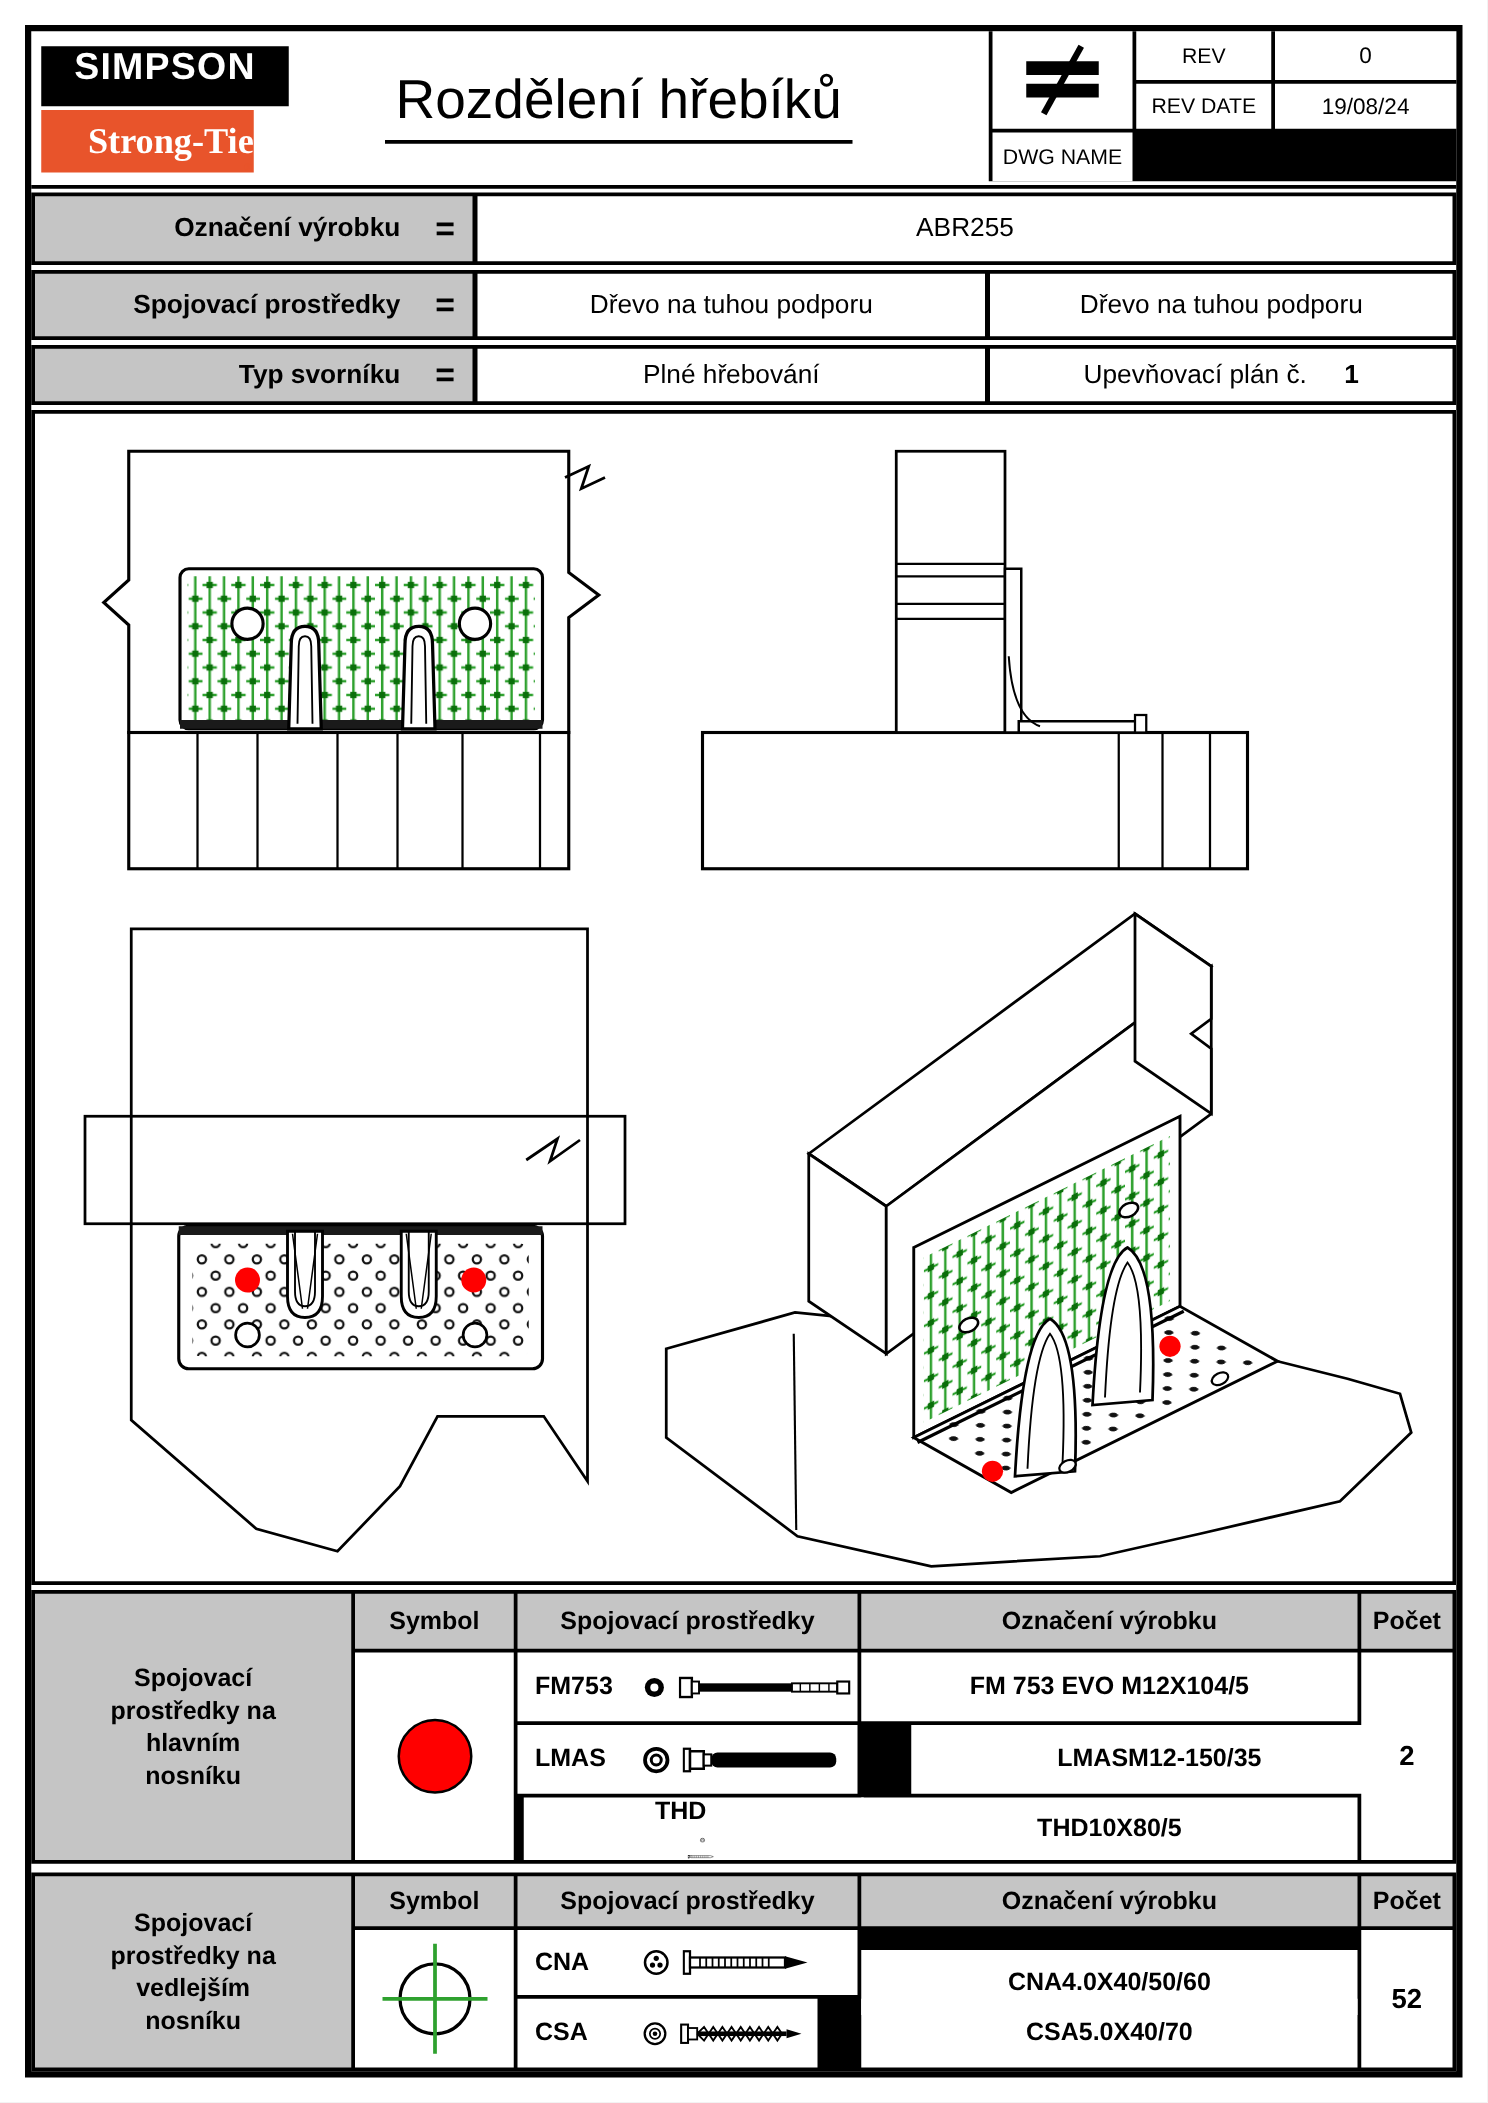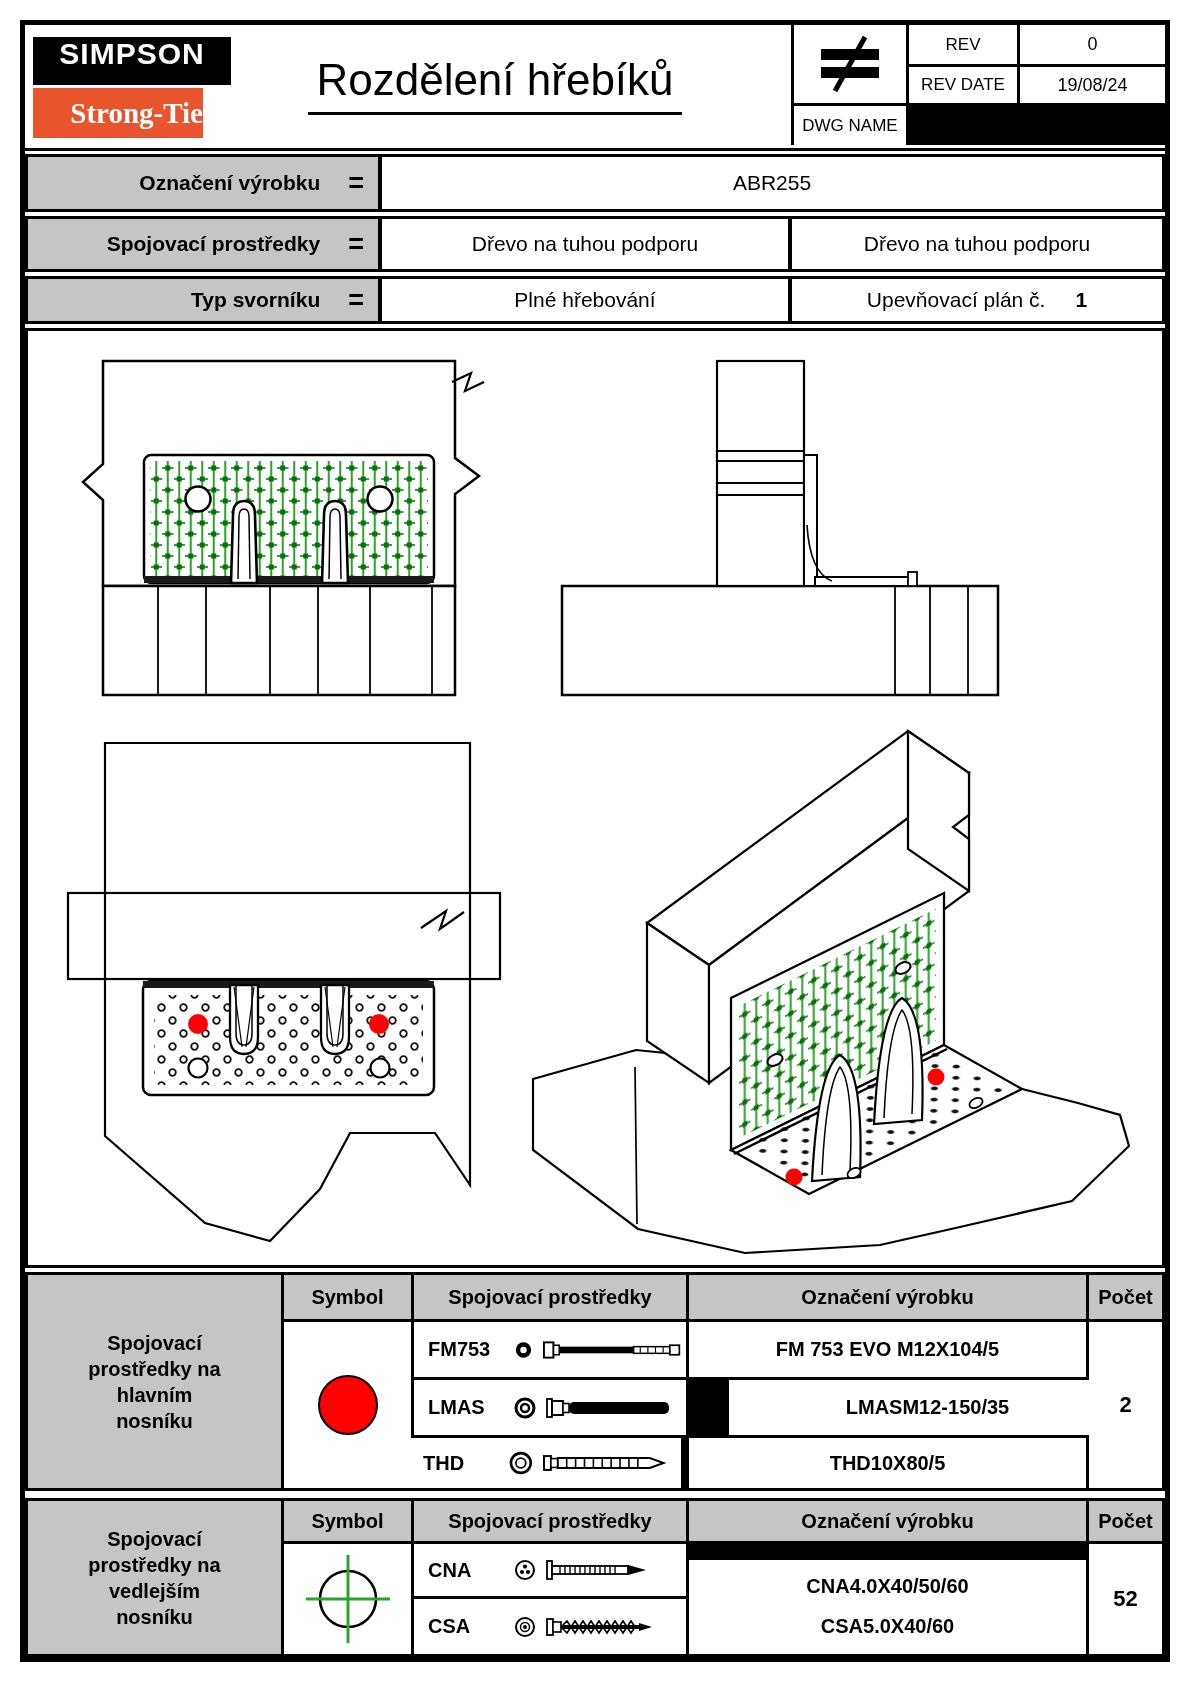--- a/index.html
+++ b/index.html
@@ -294,21 +294,21 @@
         <rect x="1" y="5" width="5" height="18" fill="#fff" stroke="#000" stroke-width="1.8"></rect>
         <rect x="6" y="7" width="11" height="14" fill="#fff" stroke="#000" stroke-width="2"></rect>
         <rect x="17" y="9.5" width="6" height="9" fill="#fff" stroke="#000" stroke-width="1.6"></rect>
         <rect x="23" y="8" width="100" height="12" rx="5" fill="#000"></rect>
       </svg>
     </div>
     <div class="cell" style="left:664px;top:108px;width:397px;height:55px;margin-left:40px;">
           <span class="product">LMASM12-150/35</span>
         </div>
 
-    <div class="cell fast-row" style="left:384px;top:166px;width:272px;height:50px;">
+    <div class="cell fast-row" style="left:394px;top:166px;width:272px;height:50px;flex-direction:column;">
       <span class="code">THD</span>
       <svg width="26" height="26" viewBox="0 0 26 26">
             <circle cx="13" cy="13" r="10" fill="none" stroke="#000" stroke-width="2.6"></circle>
             <circle cx="13" cy="13" r="5" fill="none" stroke="#000" stroke-width="1.8"></circle>
           </svg>
       <svg width="140" height="28" viewBox="0 0 140 28">
         <rect x="1" y="7" width="7" height="14" fill="#fff" stroke="#000" stroke-width="2"></rect>
         <rect x="8" y="9.5" width="7" height="9" fill="#fff" stroke="#000" stroke-width="1.6"></rect>
         <path d="M15,9 H108 L122,14 L108,19 H15 Z" fill="#fff" stroke="#000" stroke-width="2"></path>
         <g stroke="#000" stroke-width="1.6">
@@ -383,38 +383,38 @@
               <line x1="64" y1="9" x2="64" y2="17"></line>
               <line x1="69" y1="9" x2="69" y2="17"></line>
         </g>
         <polygon points="82,8 100,13 82,18" fill="#000"></polygon>
       </svg>
     </div>
     <div class="cell" style="left:664px;top:62px;width:397px;height:52px;text-align:center;">
           <span class="product">CNA4.0X40/50/60</span>
         </div>
 
-    <div class="cell fast-row" style="left:389px;top:101px;width:272px;height:55px;">
+    <div class="cell fast-row" style="left:389px;top:101px;width:240px;height:55px;">
       <span class="code">CSA</span>
       <svg width="24" height="24" viewBox="0 0 24 24">
         <circle cx="12" cy="12" r="9" fill="#fff" stroke="#000" stroke-width="2"></circle>
         <circle cx="12" cy="12" r="4.5" fill="none" stroke="#000" stroke-width="1.5"></circle>
         <circle cx="12" cy="12" r="2" fill="#000"></circle>
       </svg>
       <svg width="120" height="26" viewBox="0 0 120 26">
         <rect x="1" y="5" width="6" height="16" fill="#fff" stroke="#000" stroke-width="1.8"></rect>
         <rect x="7" y="8" width="8" height="10" fill="#fff" stroke="#000" stroke-width="1.6"></rect>
         <rect x="15" y="11" width="78" height="4" fill="#000"></rect>
         <path d="M15,13 l6,-6 4,6 4,-6 4,6 4,-6 4,6 4,-6 4,6 4,-6 4,6 4,-6 4,6 4,-6 4,6 4,-6 4,6 4,-6 4,6" fill="none" stroke="#000" stroke-width="1.6"></path>
         <path d="M15,13 l6,6 4,-6 4,6 4,-6 4,6 4,-6 4,6 4,-6 4,6 4,-6 4,6 4,-6 4,6 4,-6 4,6 4,-6 4,6 4,-6" fill="none" stroke="#000" stroke-width="1.6"></path>
         <polygon points="93,9 106,13 93,17" fill="#000"></polygon>
       </svg>
     </div>
     <div class="cell" style="left:664px;top:101px;width:397px;height:55px;">
-          <span class="product">CSA5.0X40/60</span>
+          <span class="product">CSA5.0X40/70</span>
         </div>
 
     <div class="cell" style="left:1064px;top:46px;width:73px;height:110px;">
           <span class="count">52</span>
         </div>
   </div>
 
 </div>
 </div>
 

